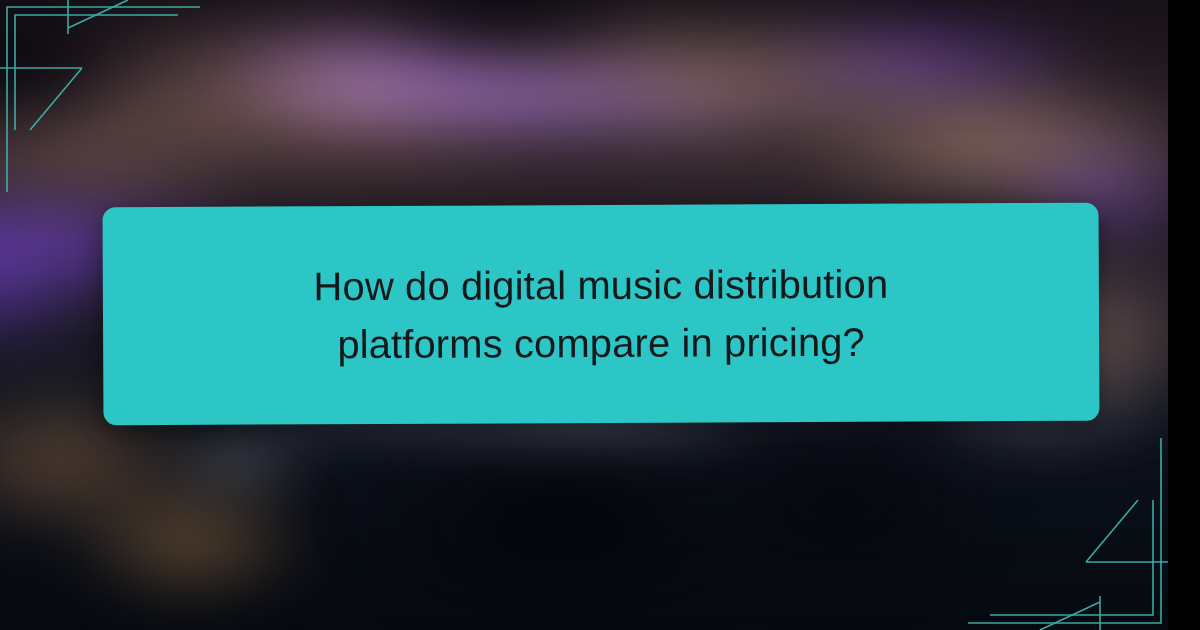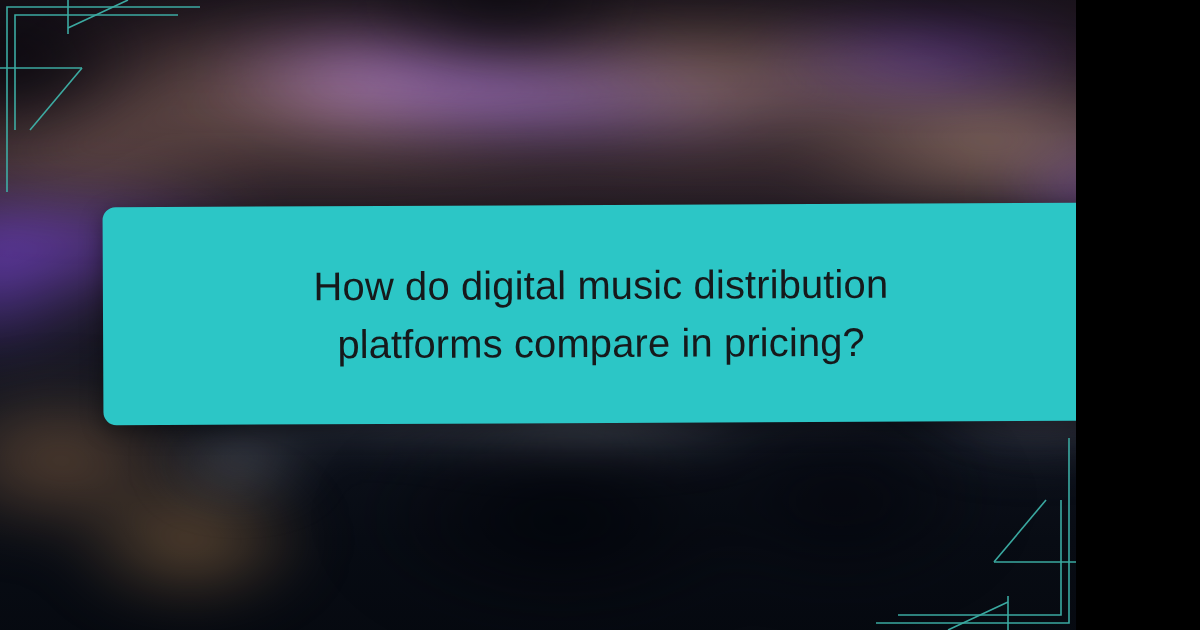--- a/index.html
+++ b/index.html
@@ -4,21 +4,21 @@
 <title>Social Card</title>
 <style>
   html, body {
     margin: 0;
     padding: 0;
     background: #000;
   }
 
   #card {
     position: relative;
-    width: 1076px;
+    width: 1168px;
     height: 630px;
     overflow: hidden;
     font-family: "Liberation Sans", sans-serif;
     background: #0b0d14;
   }
 
   
   .bg-layer {
     position: absolute;
     inset: -60px;

